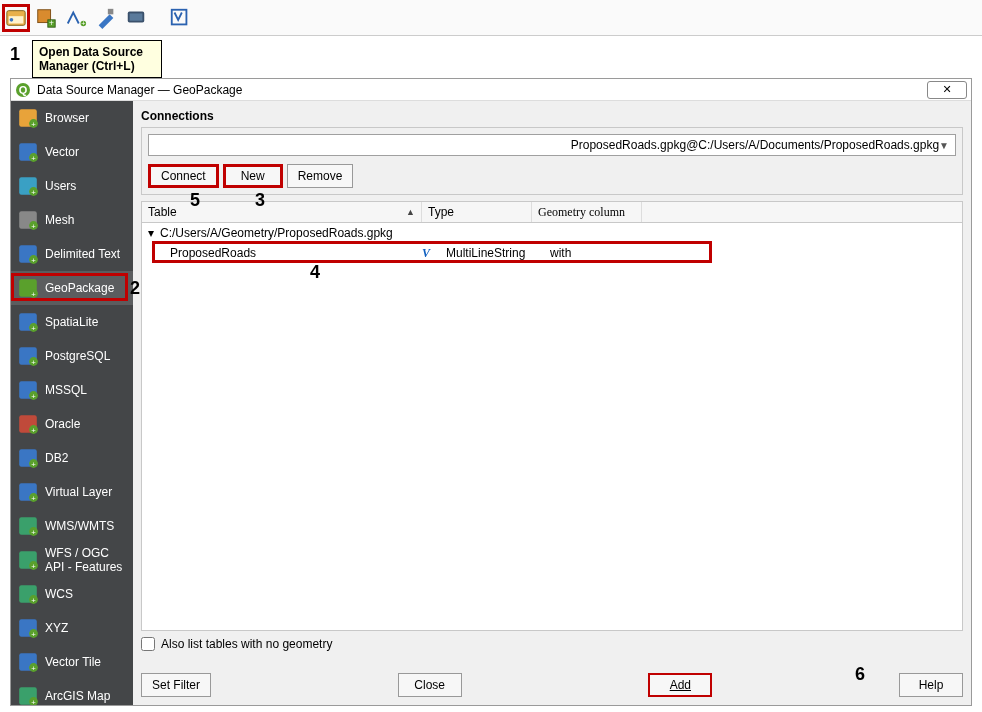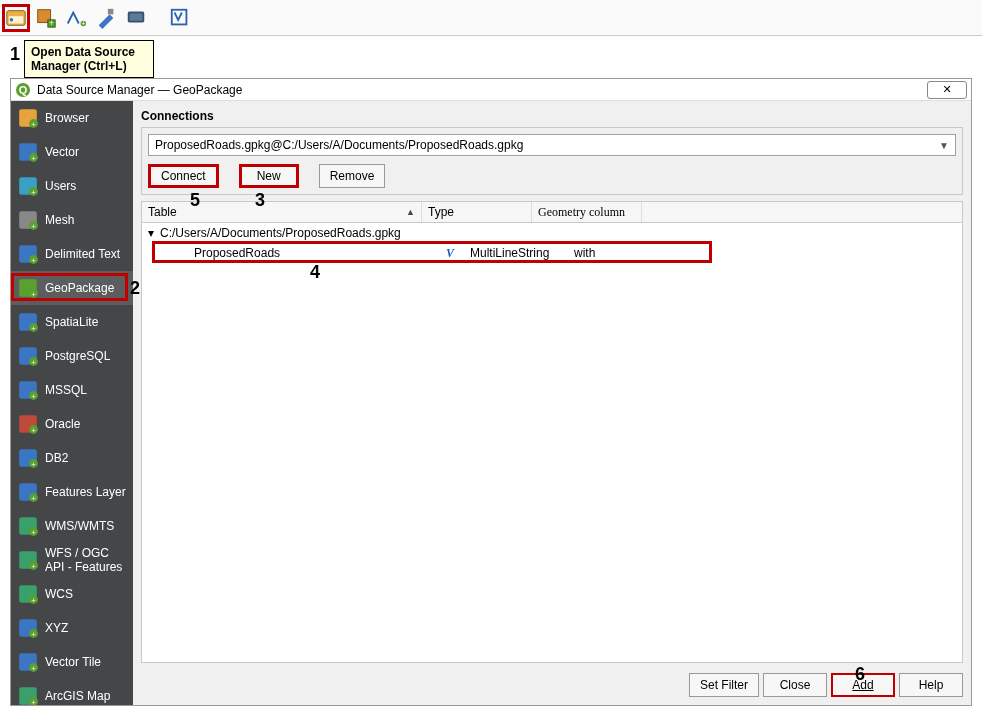--- a/index.html
+++ b/index.html
@@ -23,21 +23,21 @@
   .toolbar-top .tb-btn {
     width: 28px; height: 28px;
     display: flex; align-items: center; justify-content: center;
     border: 1px solid transparent;
   }
   .toolbar-top .tb-btn svg { width: 22px; height: 22px; }
   .highlight-red { border: 3px solid #c00000 !important; }
   .highlight-red-thin { border: 2px solid #c00000 !important; }
   .tooltip-box {
     position: absolute;
-    top: 40px; left: 24px;
+    top: 40px; left: 32px;
     background: #ffffe0;
     border: 1px solid #000;
     padding: 4px 6px;
     font-size: 12px;
     max-width: 130px;
     z-index: 5;
   }
   .callout-num {
     position: absolute;
     font-weight: bold;
@@ -118,24 +118,24 @@
     padding: 6px;
     background:#f0f0f0;
   }
   .combo {
     width:100%;
     height:22px;
     border:1px solid #a0a0a0;
     background:#fff;
     display:flex;align-items:center;
     padding:0 6px;
-    justify-content:space-between;
+    justify-content:flex-end;
   }
   .combo .arrow { font-size:10px;color:#555;}
-  .btnrow { display:flex; gap:20px; margin-top:8px; }
+  .btnrow { display:flex; gap:4px; margin-top:8px; }
   .btn {
     min-width:64px; height:24px;
     border:1px solid #999;
     background:#f7f7f7;
     display:flex;align-items:center;justify-content:center;
     padding:0 10px;
     cursor:pointer;
   }
   .table-header {
     display:flex;
@@ -163,22 +163,22 @@
   .tree-row .disclosure { width:12px;display:inline-block; }
   .tree-child-highlight {
     position:absolute;
     border:3px solid #c00000;
     pointer-events:none;
     z-index:4;
   }
   .checkrow { display:flex;align-items:center; gap:6px; margin-top:6px; }
   .checkrow input { width:14px;height:14px; }
   .bottom-buttons {
-    display:flex; justify-content:flex-end; gap:4px;
-    margin-top:10px;
+    display:flex; justify-content:space-between; gap:4px;
+    margin-top:22px;
   }
   .geom-icon { color:#1060c0; font-weight:bold; margin-right:4px; font-family:serif; font-style:italic;}
   .search-options-bar {
     border:1px solid #c0c0c0;
     background:#eee;
     padding:3px 6px;
     margin-top:4px;
     font-weight:bold;
   }
   .sort-arrow { font-size:9px; color:#444; }
@@ -368,21 +368,21 @@
           <span>DB2</span>
         </div>
         <div class="item">
           <span class="sic">
             <svg viewBox="0 0 20 20">
               <rect x="2" y="2" width="16" height="16" rx="2" fill="#3a76c4"></rect>
               <circle cx="15" cy="15" r="4" fill="#5aa02c"></circle>
               <text x="15" y="18" font-size="7" text-anchor="middle" fill="#fff">+</text>
             </svg>
           </span>
-          <span>Features Layer</span>
+          <span>Virtual Layer</span>
         </div>
         <div class="item">
           <span class="sic">
             <svg viewBox="0 0 20 20">
               <rect x="2" y="2" width="16" height="16" rx="2" fill="#3aa06b"></rect>
               <circle cx="15" cy="15" r="4" fill="#5aa02c"></circle>
               <text x="15" y="18" font-size="7" text-anchor="middle" fill="#fff">+</text>
             </svg>
           </span>
           <span>WMS/WMTS</span>
@@ -466,32 +466,36 @@
           <span>Table</span>
           <span class="sort-arrow">▲</span>
         </div>
         <div class="col col-type">Type</div>
         <div class="col col-geom">Geometry column</div>
       </div>
 
       <div class="table-body" style="position:relative;">
         <div class="tree-row">
           <span class="disclosure">▾</span>
-          <span>C:/Users/A/Documents/ProposedRoads.gpkg</span>
-        </div>
-        <div class="tree-row child" style="display:flex;margin-left:24px;">
+          <span>C:/Users/A/Geometry/ProposedRoads.gpkg</span>
+        </div>
+        <div class="tree-row child" style="display:flex;">
           <span style="width:252px">ProposedRoads</span>
           <span style="width:20px" class="geom-icon">V</span>
           <span style="width:104px">MultiLineString</span>
           <span style="width:110px">with</span>
         </div>
 
         <div class="tree-child-highlight" style="top:18px;left:10px;width:560px;height:22px;"></div>
       </div>
 
+      <div class="checkrow">
+        <input type="checkbox" style="">
+        <span>Also list tables with no geometry</span>
+      </div>
 
 
       <div class="bottom-buttons">
         <div class="btn">
             <span style="text-decoration:underline;"></span>
             <span>Set Filter</span>
           </div>
         <div class="btn">
             <span>Close</span>
           </div>

